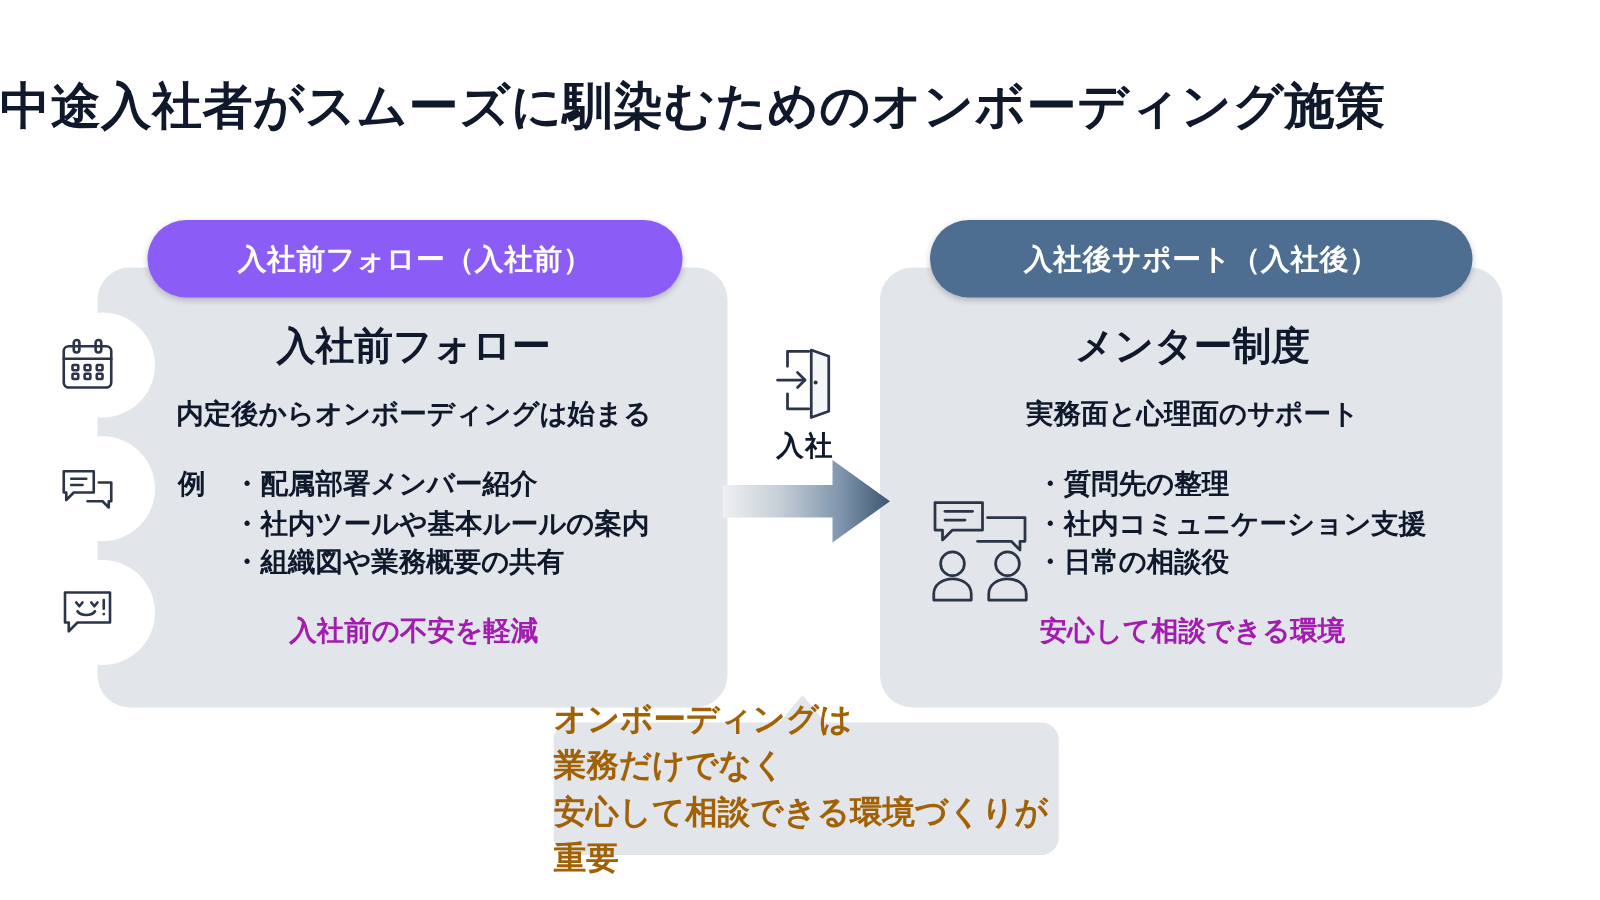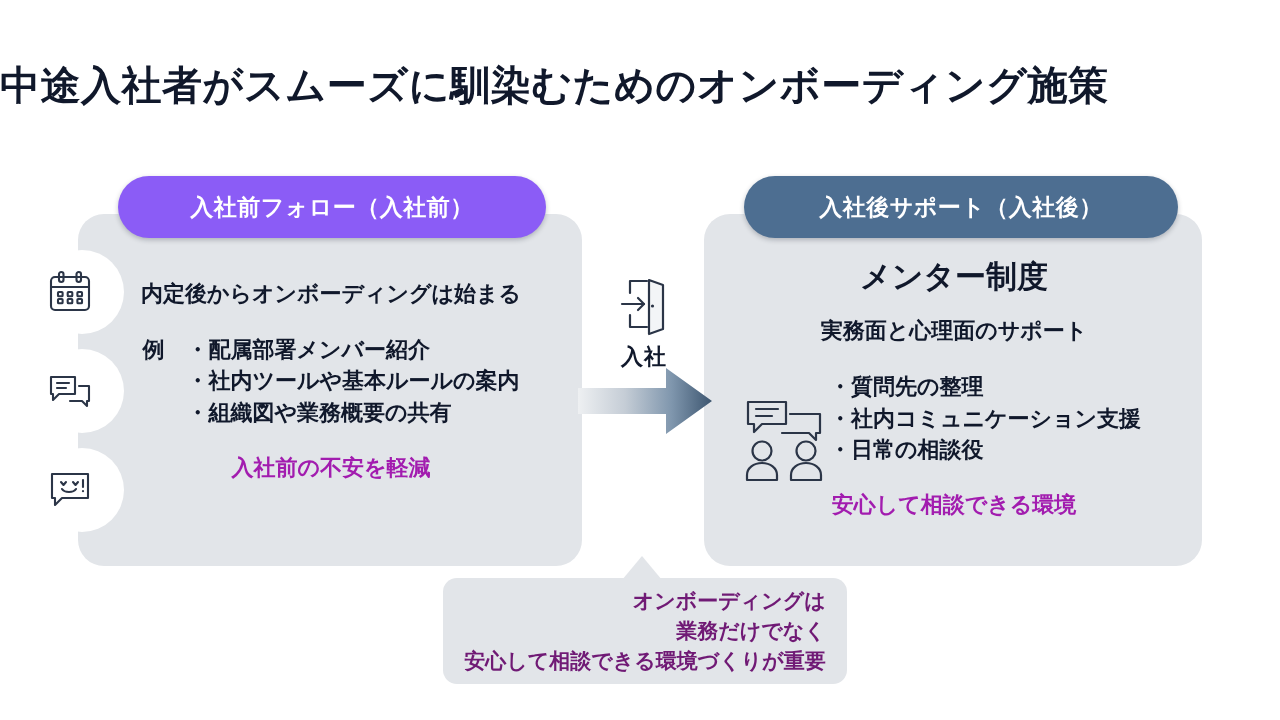--- a/index.html
+++ b/index.html
@@ -242,44 +242,45 @@
     left: 622px;
     top: 556px;
     width: 0;
     height: 0;
     border-left: 20px solid transparent;
     border-right: 20px solid transparent;
     border-bottom: 24px solid #e2e5e9;
   }
 
   #callout-text {
-    font-size: 21px;
+    font-size: 26px;
     font-weight: 700;
     line-height: 1.42;
-    color: #701a75;
-    text-align: right;
+    color: #a16207;
+    text-align: left;
     white-space: pre-line;
   }
 </style>
 </head>
 <body>
 
 <div id="slide">
 
   <h1 id="page-title">中途入社者がスムーズに馴染むためのオンボーディング施策</h1>
 
   <div class="card" id="card-pre"></div>
 
   <div class="notch" id="notch-1"></div>
   <div class="notch" id="notch-2"></div>
   <div class="notch" id="notch-3"></div>
 
   <div class="pill" id="pill-pre">入社前フォロー（入社前）</div>
 
   <div class="card-inner" id="inner-pre">
+    <div class="card-heading">入社前フォロー</div>
     <div class="card-subhead">内定後からオンボーディングは始まる</div>
     <div class="bullet-block">
       <ul class="bullet-list" id="pre-bullets">
         <span id="pre-example-label">例</span>
         <li>・配属部署メンバー紹介</li>
         <li>・社内ツールや基本ルールの案内</li>
         <li>・組織図や業務概要の共有</li>
       </ul>
     </div>
     <div class="card-footnote">入社前の不安を軽減</div>

